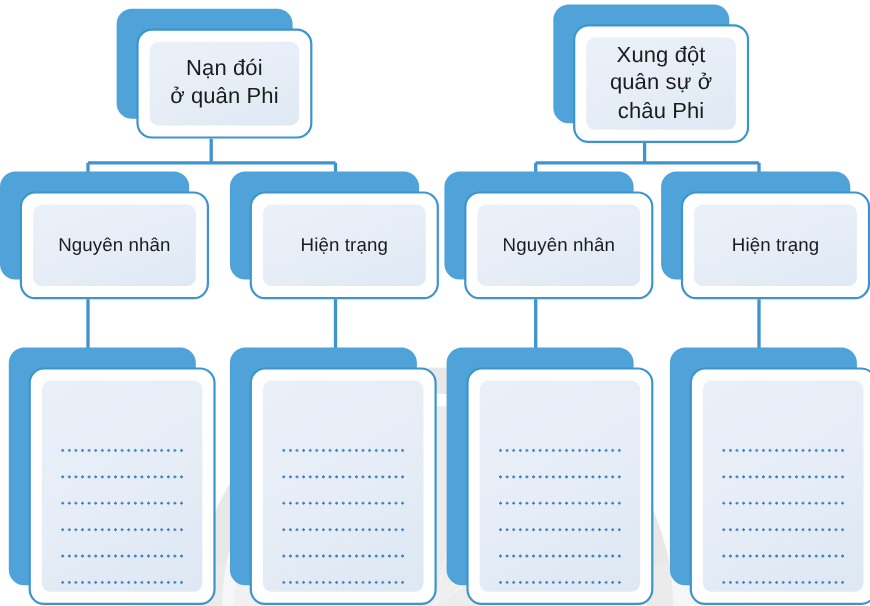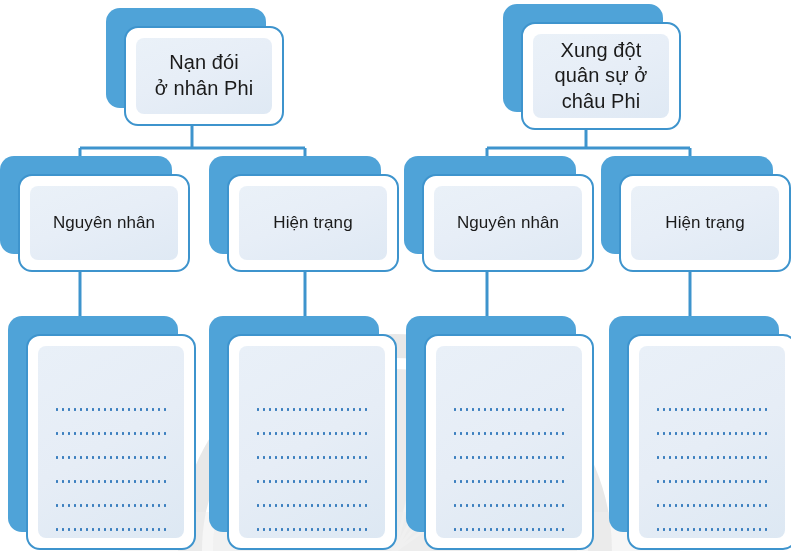--- a/index.html
+++ b/index.html
@@ -165,21 +165,21 @@
 
     <path d="M 487 272 L 487 318"></path>
     <path d="M 690 272 L 690 318"></path>
   </svg>
 
   <div class="card level1" style="left:106px; top:8px; width:160px; height:100px;">
     <div class="plate"></div>
     <div class="frame">
       <div class="panel">
         <div class="label">Nạn đói
-ở nhân Phi</div>
+ở quân Phi</div>
       </div>
     </div>
   </div>
 
   <div class="card level1" style="left:503px; top:4px; width:160px; height:108px;">
     <div class="plate"></div>
     <div class="frame">
       <div class="panel">
         <div class="label">Xung đột
 quân sự ở

